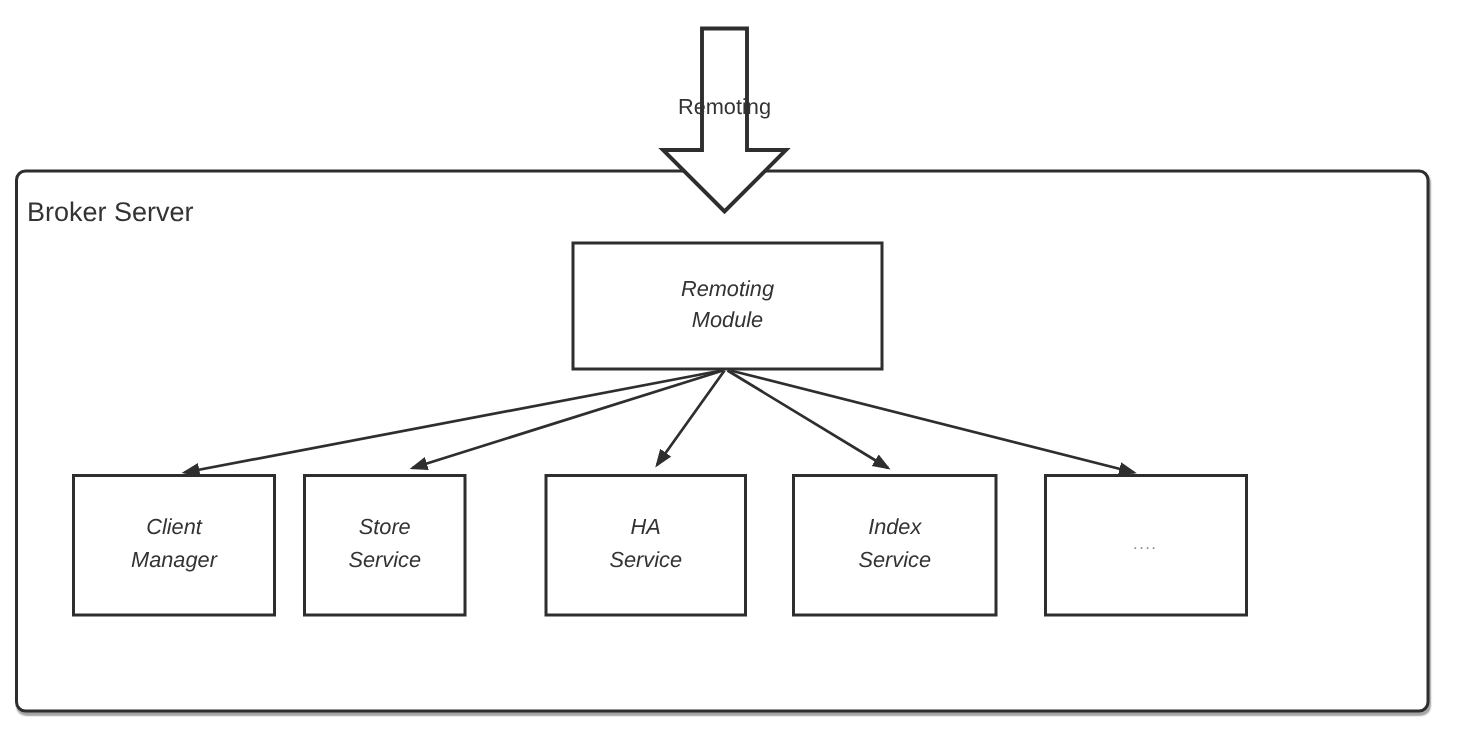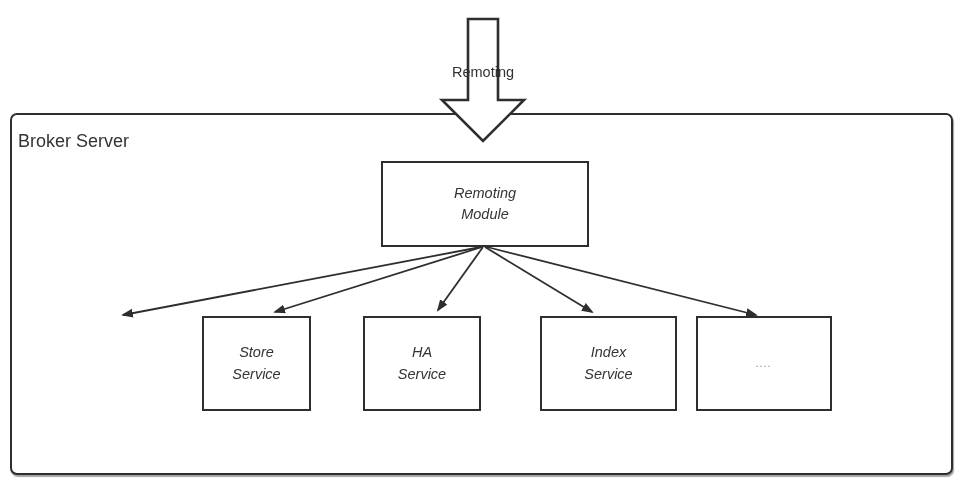--- a/index.html
+++ b/index.html
@@ -56,22 +56,22 @@
   }
   .node-remoting {
     left: 381px;
     top: 161px;
     width: 208px;
     height: 86px;
   }
   .svc { top: 316px; height: 95px; border-width: 2.5px; }
   .svc-0 { left: 48px;  width: 136px; }
   .svc-1 { left: 202px; width: 109px; }
-  .svc-2 { left: 363px; width: 118px; }
-  .svc-3 { left: 540px; width: 137px; }
+  .svc-2 { left: 363px; width: 135px; }
+  .svc-3 { left: 528px; width: 137px; }
   .svc-4 { left: 696px; width: 136px; }
   .muted-label {
     font-size: 11px;
     color: #8c8c8c;
     letter-spacing: 1px;
   }
   
   .overlay {
     position: absolute;
     left: 0;
@@ -99,20 +99,24 @@
 <div class="page">
 
   <div class="broker-box"></div>
   <div class="broker-label">Broker Server</div>
 
   <div class="node node-remoting">
     <span class="node-label">Remoting
 Module</span>
   </div>
 
+  <div class="node svc svc-0">
+    <span class="node-label">Client
+Manager</span>
+  </div>
   <div class="node svc svc-1">
     <span class="node-label">Store
 Service</span>
   </div>
   <div class="node svc svc-2">
     <span class="node-label">HA
 Service</span>
   </div>
   <div class="node svc svc-3">
     <span class="node-label">Index

